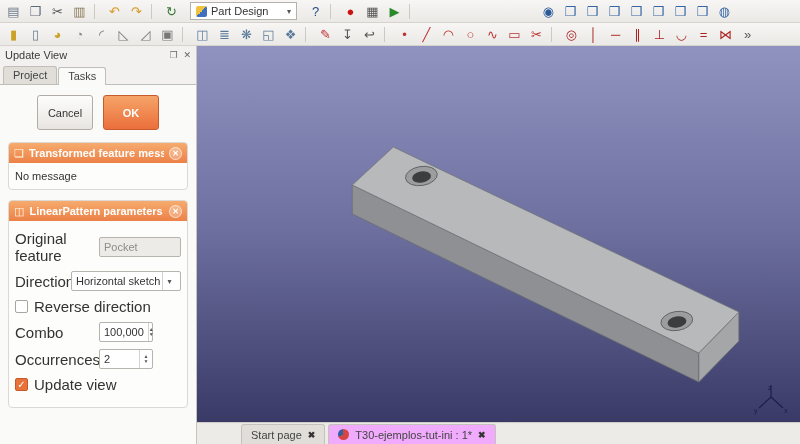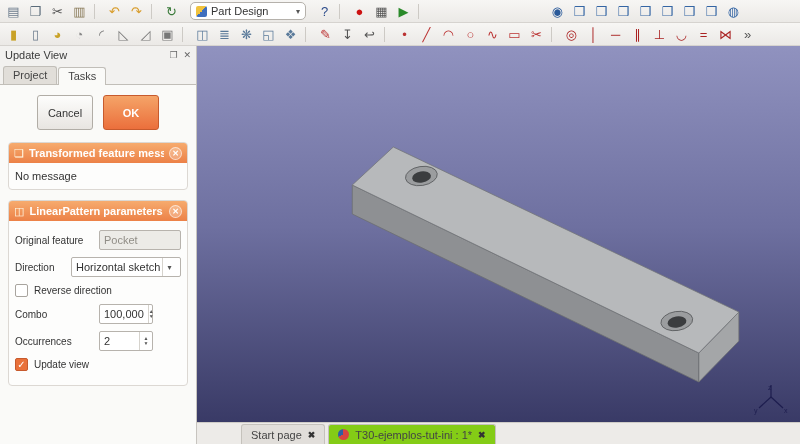--- a/index.html
+++ b/index.html
@@ -9,21 +9,21 @@
 
   
   .toolbar { height:23px; flex:none; display:flex; align-items:center; padding:0 3px; gap:1px;
              background:linear-gradient(#f7f6f4,#ebe9e6); border-bottom:1px solid #d6d3cf; }
   .tb-group { display:flex; align-items:center; gap:1px; }
   .tb-btn { width:21px; height:19px; display:flex; align-items:center; justify-content:center;
             font-size:13px; border-radius:2px; cursor:default; }
   .tb-sep { width:6px; height:15px; border-left:1px solid #cdcac5; margin:0 3px; }
   .tb-space { height:1px; }
   .wb-select { display:flex; align-items:center; gap:4px; background:#fff; border:1px solid #b5b1ab;
-               border-radius:5px; height:18px; padding:0 5px; width:116px; margin:0 7px; font-size:11px; }
+               border-radius:0; height:18px; padding:0 5px; width:107px; margin:0 7px; font-size:11px; }
   .wb-icon { width:11px; height:11px; border-radius:2px; flex:none;
              background:linear-gradient(135deg,#f0c23e 50%,#3f6fbe 50%); }
   .wb-label { white-space:nowrap; overflow:hidden; }
   .wb-arrow { margin-left:auto; font-size:8px; color:#555; }
 
   
   .main { flex:1; display:flex; min-height:0; }
 
   
   .combo { width:197px; flex:none; background:#f2f1ef; border-right:1px solid #c7c4bf;
@@ -49,21 +49,21 @@
                     background:linear-gradient(#f6ab6e,#ec8147); color:#fff; font-size:11px; font-weight:bold; }
   .hdr-glyph { font-size:11px; color:#fffbe8; font-weight:normal; }
   .hdr-title { white-space:nowrap; overflow:hidden; }
   .hdr-close { margin-left:auto; width:13px; height:13px; flex:none; border-radius:50%;
                background:rgba(255,255,255,.25); border:1px solid rgba(255,255,255,.6);
                display:flex; align-items:center; justify-content:center; font-size:8px; color:#fff; cursor:default; }
   .section-body { padding:7px 6px; font-size:11px; }
 
   .form-row { display:flex; align-items:center; gap:6px; margin:7px 0; }
   .form-row:first-child { margin-top:2px; }
-  .label { font-size:10px; color:#333; }
+  .label { font-size:15px; color:#333; }
   .lbl-w { width:78px; flex:none; }
   .field { flex:1; height:20px; border:1px solid #b7b3ad; border-radius:2px; background:#fff;
            display:flex; align-items:center; padding:0 4px; font-size:11px; min-width:0; }
   .field.disabled { background:#ecebe7; color:#908d86; }
   .field.dd { cursor:default; }
   .field.dd > span:first-child { white-space:nowrap; overflow:hidden; }
   .dd-arrow { margin-left:auto; width:14px; height:100%; display:flex; align-items:center; justify-content:center;
               border-left:1px solid #d6d3cd; color:#555; font-size:8px; flex:none; }
   .spin { width:54px; height:20px; border:1px solid #b7b3ad; border-radius:2px; background:#fff;
           display:flex; align-items:stretch; flex:none; }
@@ -79,21 +79,21 @@
   .view3d { flex:1; position:relative; min-height:0;
             background:linear-gradient(180deg,#9092bf 0%, #6e70a0 48%, #393a66 100%); }
   .view3d svg.part { position:absolute; inset:0; width:100%; height:100%; }
   .axis-cross { position:absolute; right:10px; bottom:6px; }
 
   .doc-tabs { height:22px; flex:none; background:#edebe8; border-top:1px solid #cfccc7;
               display:flex; align-items:flex-end; padding-left:44px; gap:3px; }
   .doc-tab { display:flex; align-items:center; gap:6px; height:20px; padding:0 9px; font-size:11px;
              color:#444; border:1px solid #c5c2bc; border-bottom:none; border-radius:3px 3px 0 0;
              background:#e1deda; cursor:default; white-space:nowrap; }
-  .doc-tab.active { background:#84cc16; }
+  .doc-tab.active { background:#f0abfc; }
   .tab-close { font-size:9px; font-weight:bold; color:#333; }
   .fc-icon { width:11px; height:11px; flex:none; border-radius:50%; background:#d64541;
              background:conic-gradient(#d64541 0 68%, #2e5fa3 68% 100%); }
 </style>
 </head>
 <body>
 
 <div class="app">
 
   <div class="toolbar">

